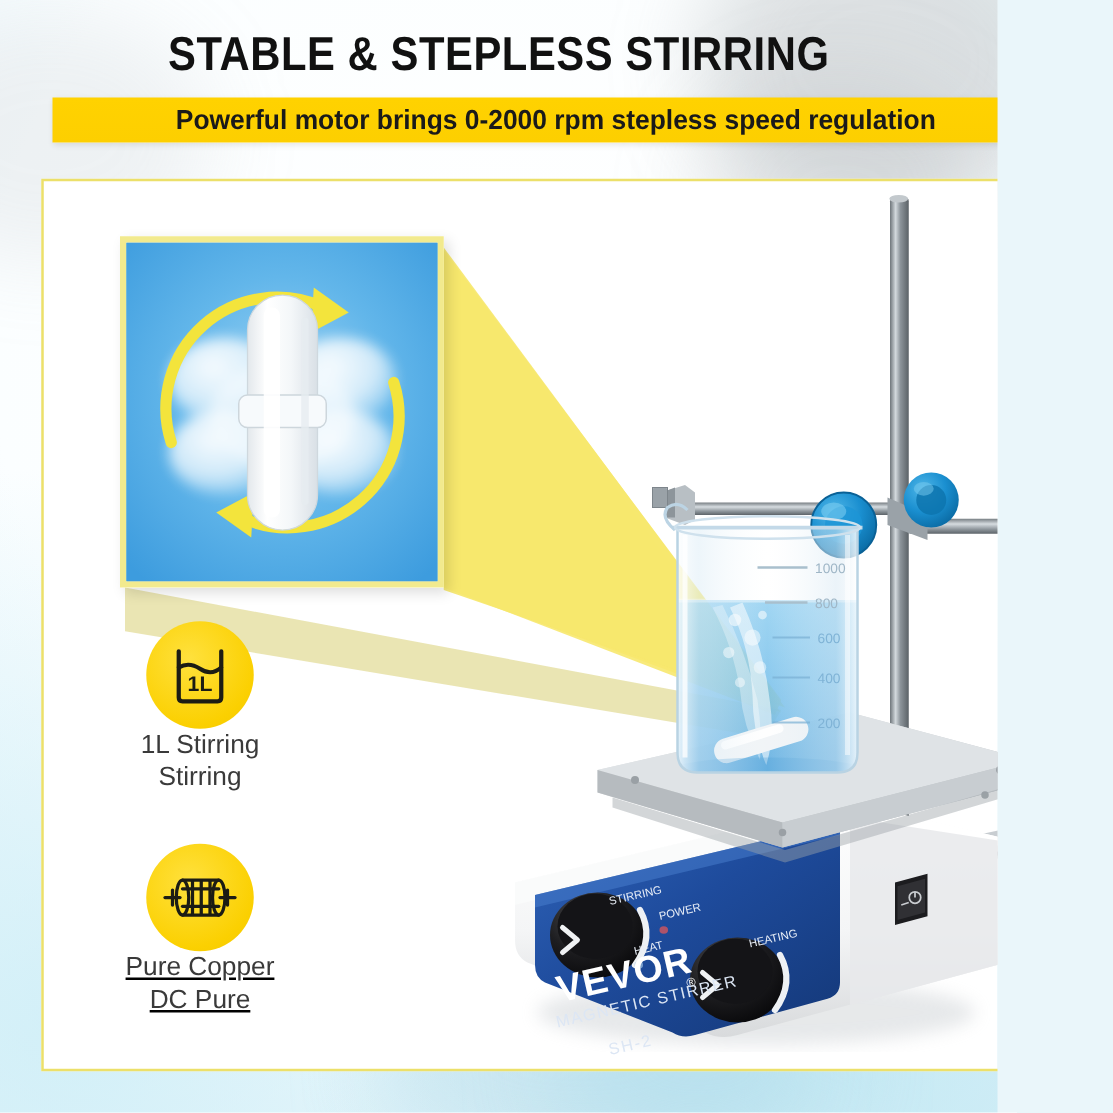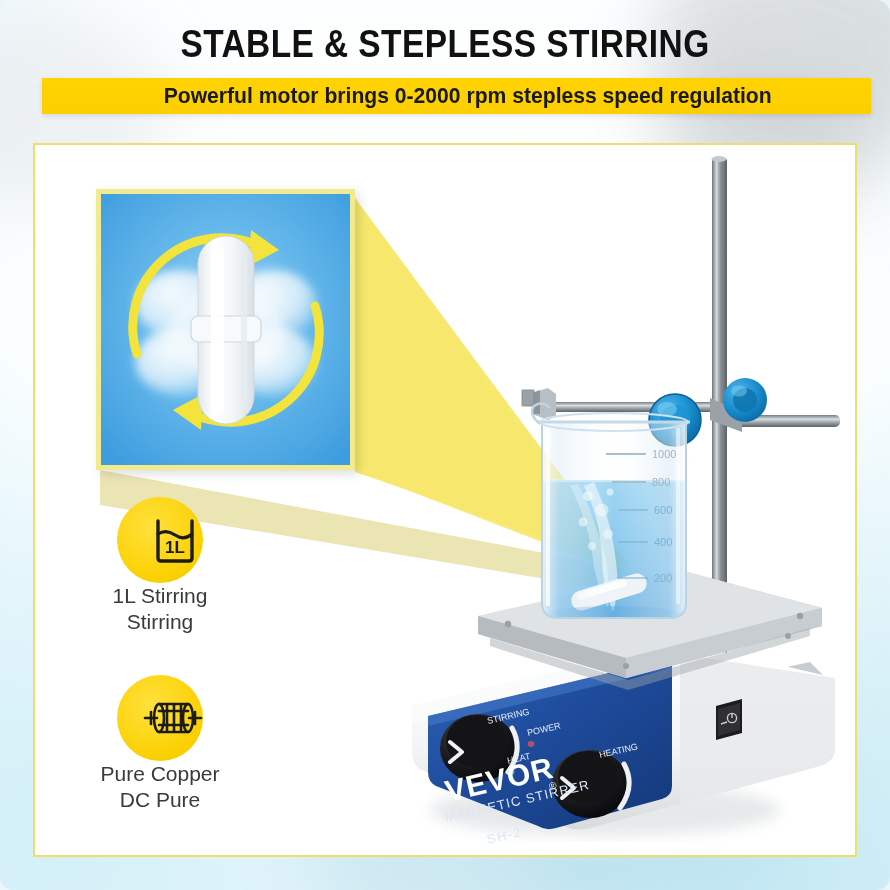--- a/index.html
+++ b/index.html
@@ -1,68 +1,67 @@
 <!DOCTYPE html>
 <html><head>
 <meta charset="utf-8">
 <style>
   html,body{margin:0;padding:0;}
   body{
     width:890px;height:890px;overflow:hidden;
     font-family:"Liberation Sans",sans-serif;
     background:#eaf6fa;
   }
-  #stage{position:relative;width:890px;height:890px;overflow:hidden;
+  #stage{position:relative;width:798px;height:890px;overflow:hidden;
     background:
       radial-gradient(circle at 88% 96%, rgba(188,230,242,.75) 0%, rgba(188,230,242,0) 42%),
       radial-gradient(circle at 6% 92%, rgba(205,238,247,.8) 0%, rgba(205,238,247,0) 40%),
       radial-gradient(circle at 50% 30%, #ffffff 0%, #fbfeff 55%, #e4f4fa 100%);
-    border-radius: 14px;
   }
   
   .bg-blob{position:absolute;border-radius:50%;filter:blur(34px);pointer-events:none;}
   .blob-a{width:300px;height:240px;right:-60px;top:-70px;background:rgba(150,155,160,.30);}
   .blob-b{width:230px;height:180px;right:10px;top:60px;background:rgba(160,165,170,.20);}
   .blob-c{width:260px;height:200px;left:-90px;top:10px;background:rgba(170,175,180,.16);}
   .blob-d{width:330px;height:150px;left:300px;bottom:-40px;background:rgba(175,215,230,.40);}
   .blob-e{width:240px;height:130px;right:120px;bottom:-30px;background:rgba(170,220,235,.45);}
 
   
   .title{position:absolute;left:0;right:0;top:22px;text-align:center;
     font-size:38px;line-height:44px;font-weight:bold;color:#111;
     letter-spacing:.5px;transform:scaleX(.88);transform-origin:center top;
     font-family:"Liberation Sans",sans-serif;}
   .subbar{position:absolute;left:42px;top:78px;width:806px;height:36px;
     background:linear-gradient(180deg,#ffd200 0%,#fdcf00 100%);
     display:flex;align-items:center;justify-content:center;
-    box-shadow:0 2px 5px rgba(0,0,0,.10);padding-left:23px;}
+    box-shadow:0 2px 5px rgba(0,0,0,.10);}
   .subbar span{font-size:22px;font-weight:bold;color:#1a1a1a;
     transform:scaleX(.96);white-space:nowrap;}
 
   
   .card{position:absolute;left:33px;top:143px;width:824px;height:714px;
     background:#ffffff;border:2px solid #ece06a;box-sizing:border-box;}
 
   
   .beam{position:absolute;left:0;top:0;width:890px;height:890px;pointer-events:none;}
 
   
   .inset{position:absolute;left:96px;top:189px;width:259px;height:281px;
     border:5px solid #f2ea8e;box-sizing:border-box;
     background:radial-gradient(ellipse at 50% 45%, #7fc4ef 0%, #5cb3e8 45%, #3f9fe0 100%);
     box-shadow:4px 4px 10px rgba(0,0,0,.13);}
   .inset-inner{position:absolute;inset:0;overflow:hidden;}
 
   
   .feature{position:absolute;width:200px;text-align:center;}
   .feat1{left:60px;top:497px;}
-  .feat2{left:60px;top:675px;}
+  .feat2{left:60px;top:675px;text-decoration:underline;}
   .badge{width:86px;height:86px;border-radius:50%;
     background:radial-gradient(circle at 40% 35%,#ffe13d 0%,#fbd001 70%,#f2c700 100%);
-    margin:0 auto;display:flex;align-items:center;justify-content:flex-end;}
+    margin:0 auto;display:flex;align-items:center;justify-content:center;}
   .feat-label{font-size:21px;line-height:26px;color:#3a3a3a;}
 
   
   .product{position:absolute;left:380px;top:150px;width:470px;height:700px;}
 
   .ctrl-text{font-size:9px;fill:#e8eef7;font-family:"Liberation Sans",sans-serif;}
 </style>
 </head>
 <body>
 

